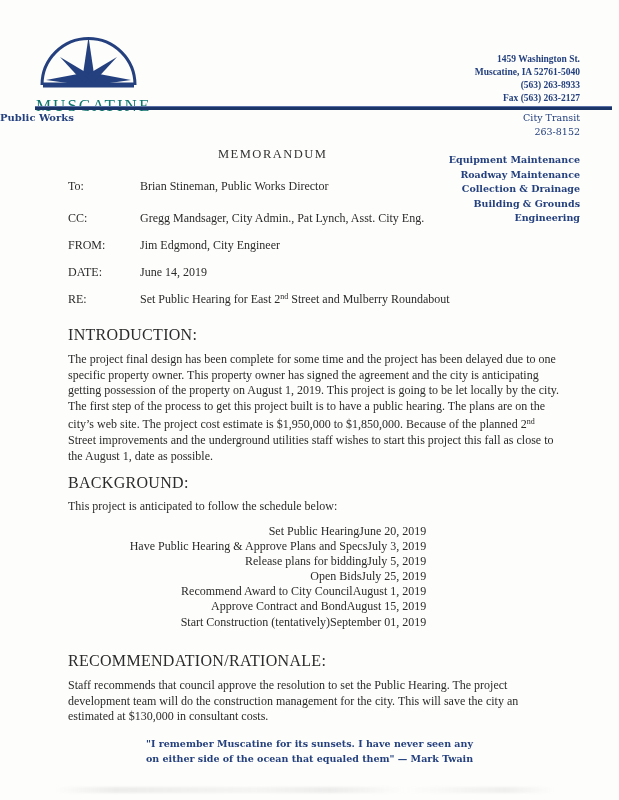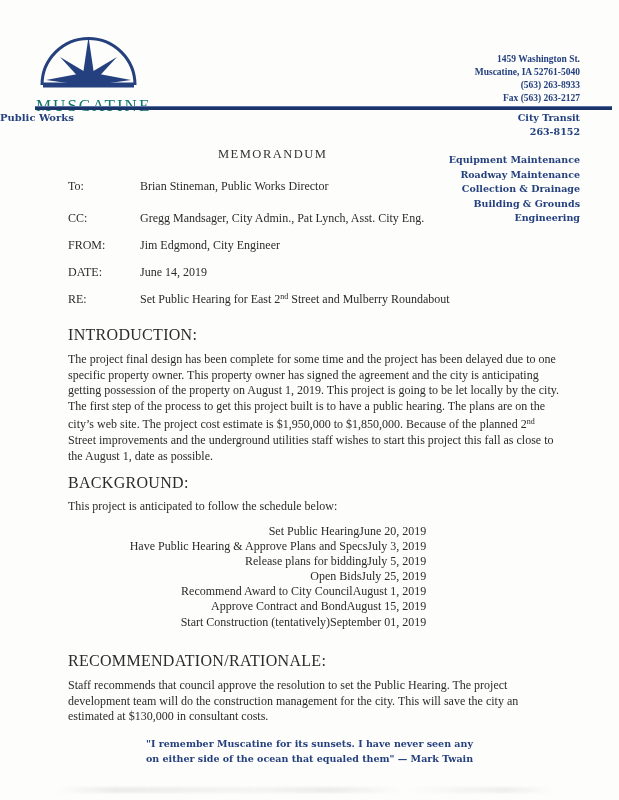--- a/index.html
+++ b/index.html
@@ -34,21 +34,21 @@
   }
   .dept{
     position:absolute;left:0;top:112px;width:582px;
     text-align:left;
     font-family:"DejaVu Serif", serif;
     font-weight:bold;font-size:10px;color:#24407e;
   }
   .transit{
     position:absolute;top:111px;right:39px;text-align:right;
     font-family:"DejaVu Serif", serif;
-    font-weight:bold;font-size:9.5px;line-height:14px;color:#24407e;
+    font-weight:normal;font-size:9.5px;line-height:14px;color:#24407e;
   }
   .divisions{
     position:absolute;top:153px;right:39px;text-align:right;
     font-family:"DejaVu Serif", serif;
     font-weight:bold;font-size:9.5px;line-height:14.5px;color:#24407e;margin-left:8px;
   }
   
   .memo-title{
     position:absolute;left:218px;top:147px;
     font-size:12.5px;letter-spacing:1.5px;color:#333;

